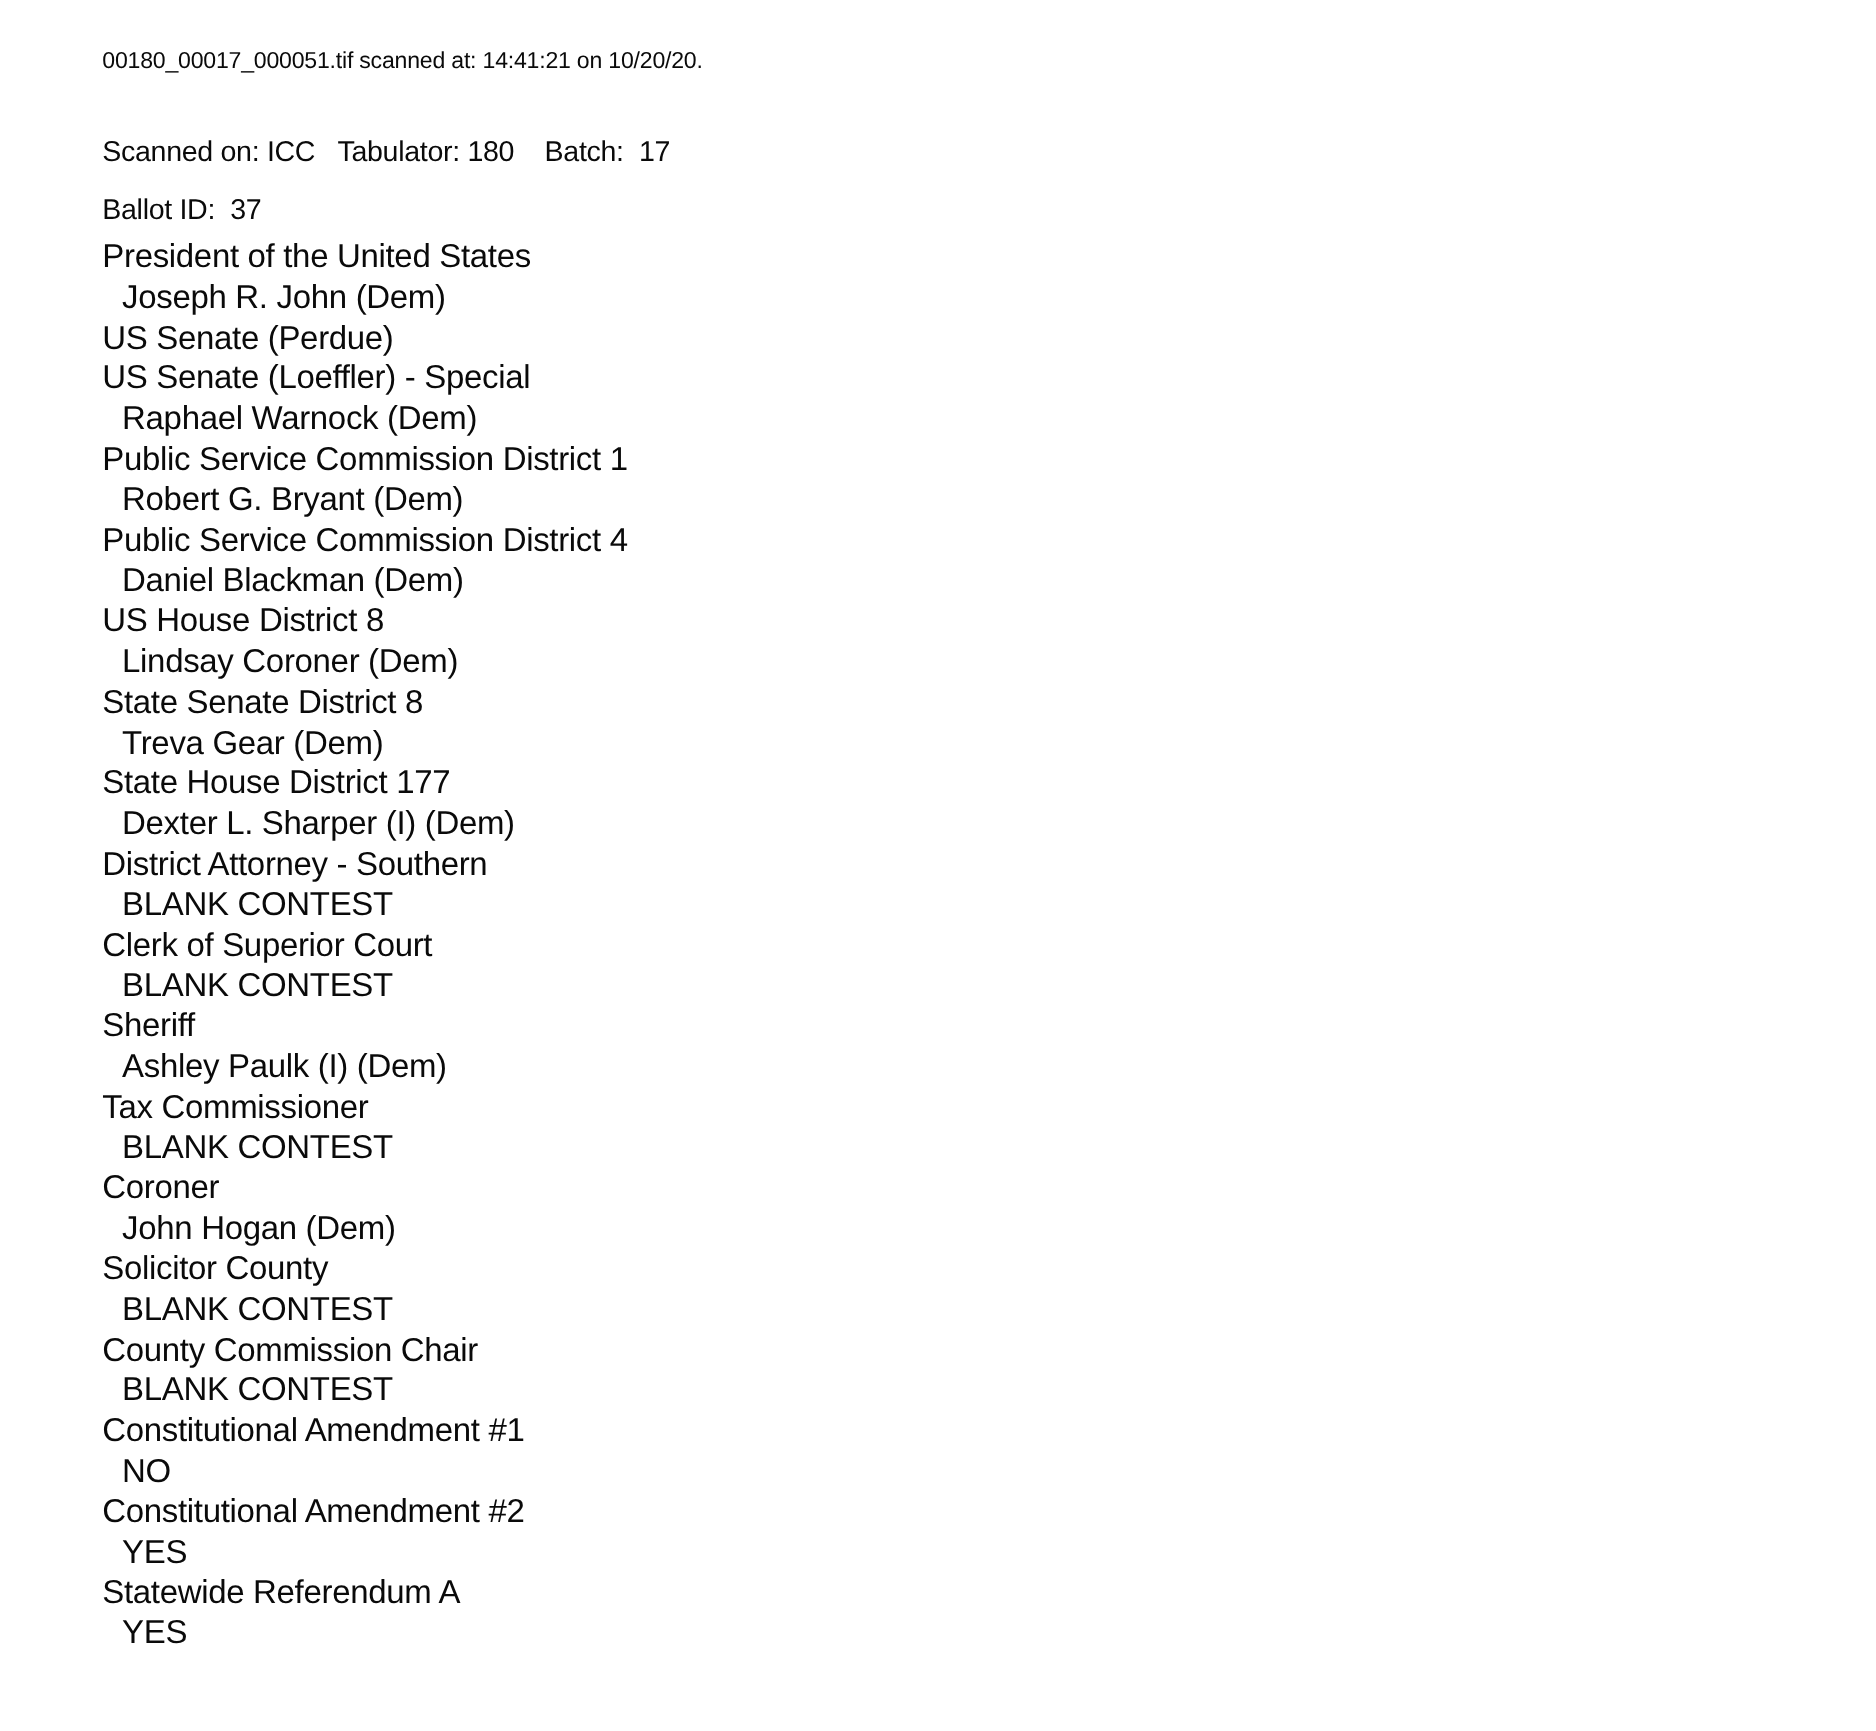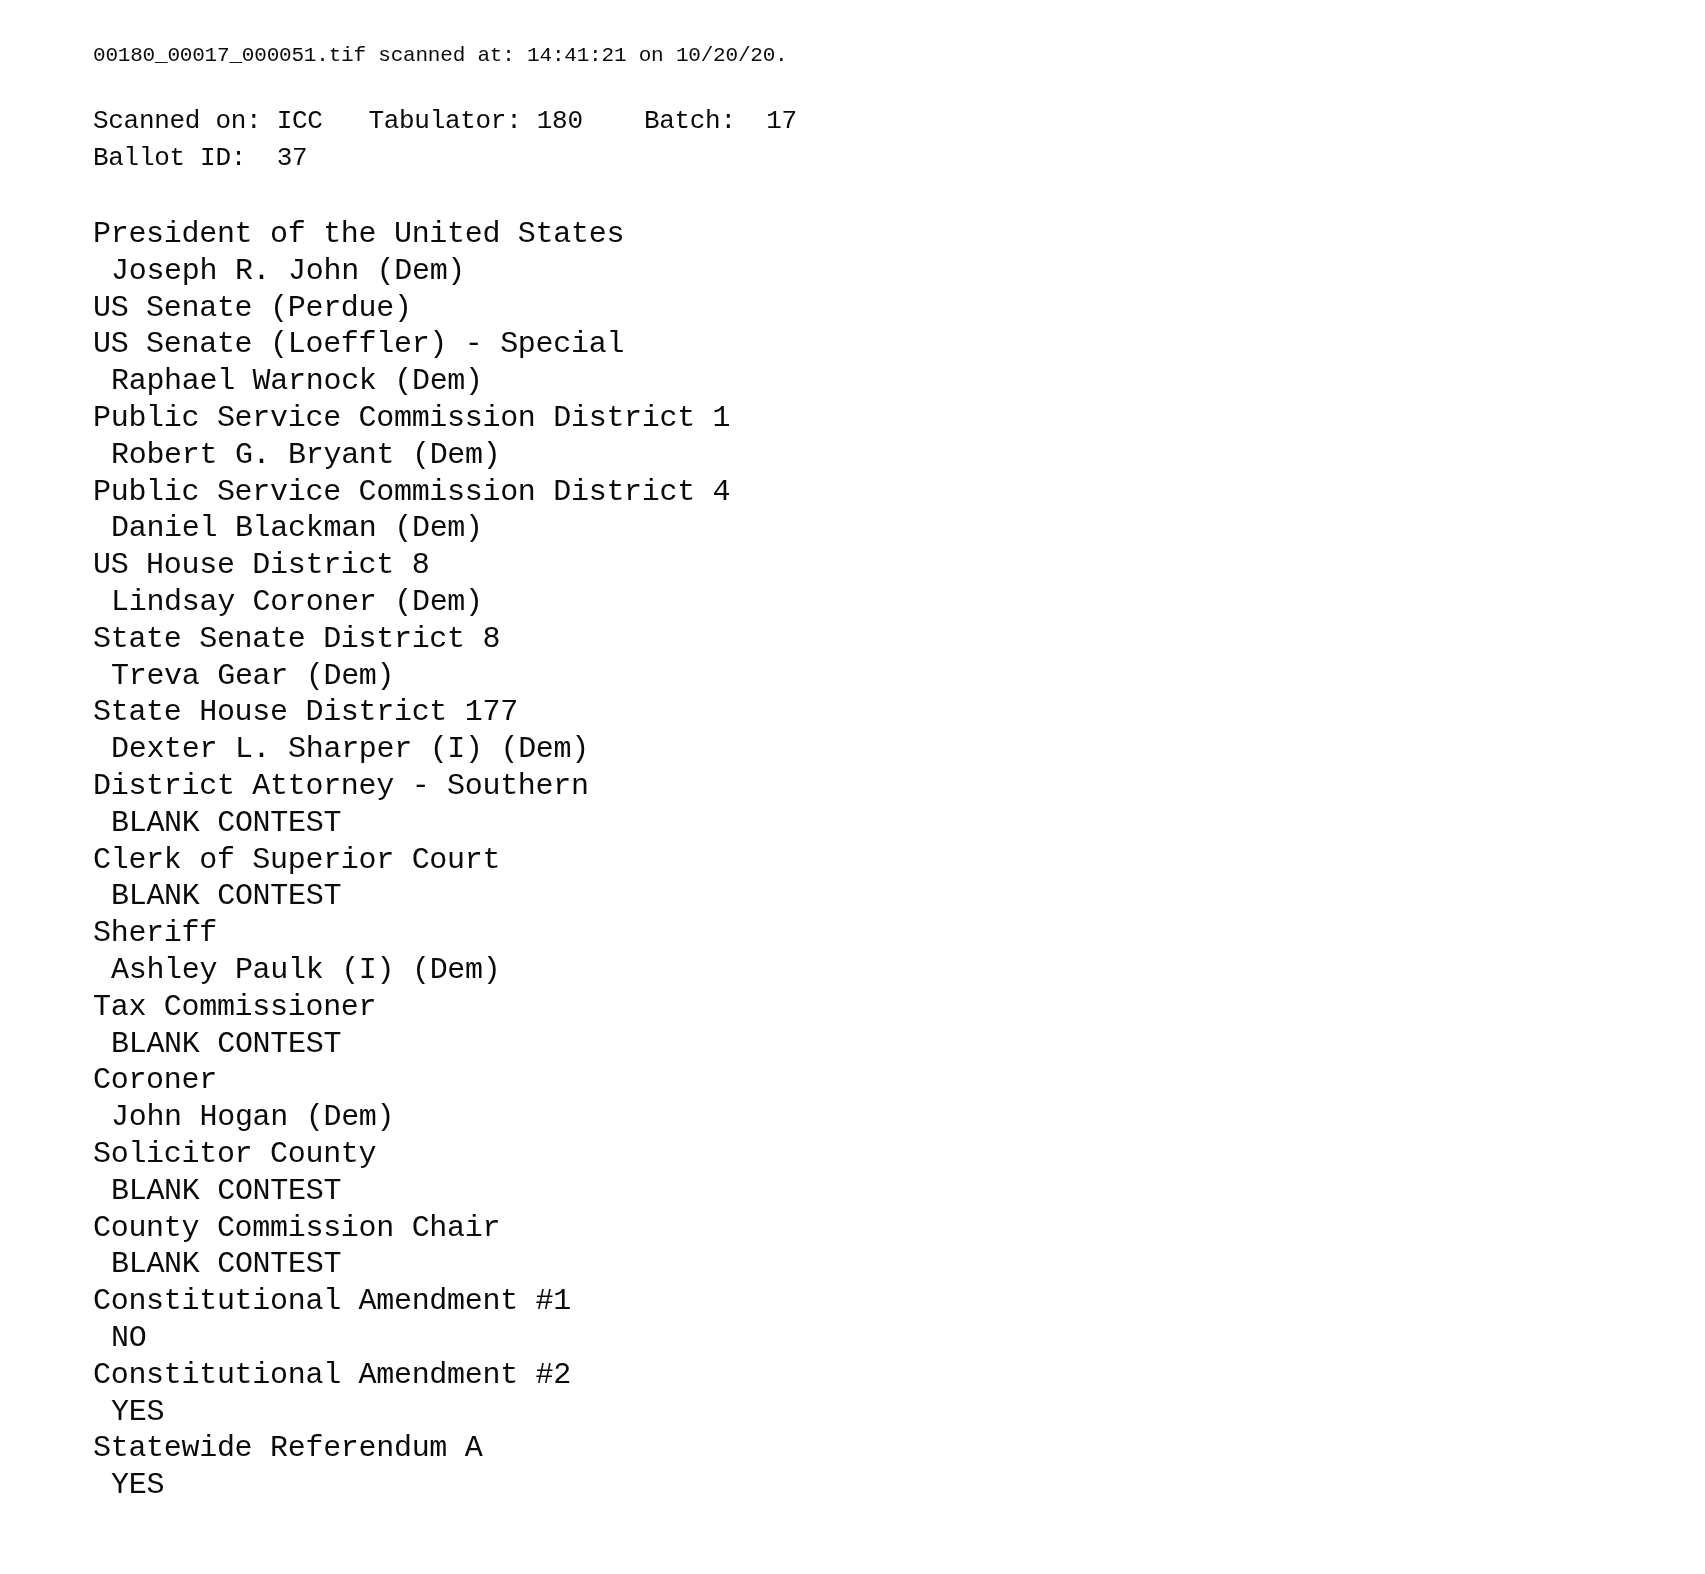--- a/index.html
+++ b/index.html
@@ -5,21 +5,21 @@
   html, body {
     margin: 0;
     padding: 0;
     background: #ffffff;
   }
   .page {
     position: relative;
     width: 1705px;
     height: 1546px;
     background: #ffffff;
-    font-family: Liberation Mono, monospace;
+    font-family: Liberation Sans, sans-serif;
     color: #0a0a0a;
     overflow: hidden;
   }
   .scan-line {
     position: absolute;
     left: 93px;
     top: 42px;
     font-size: 21px;
     line-height: 28px;
     white-space: pre;
@@ -28,20 +28,21 @@
   .info-block {
     position: absolute;
     left: 93px;
     top: 103px;
     font-size: 26px;
     line-height: 37px;
     letter-spacing: -0.3px;
   }
   .info-line {
     white-space: pre;
+    margin-top: 16px;
   }
   .contest-list {
     position: absolute;
     left: 93px;
     top: 216px;
     font-size: 30px;
     line-height: 36.8px;
     letter-spacing: -0.3px;
   }
   .contest-title {

